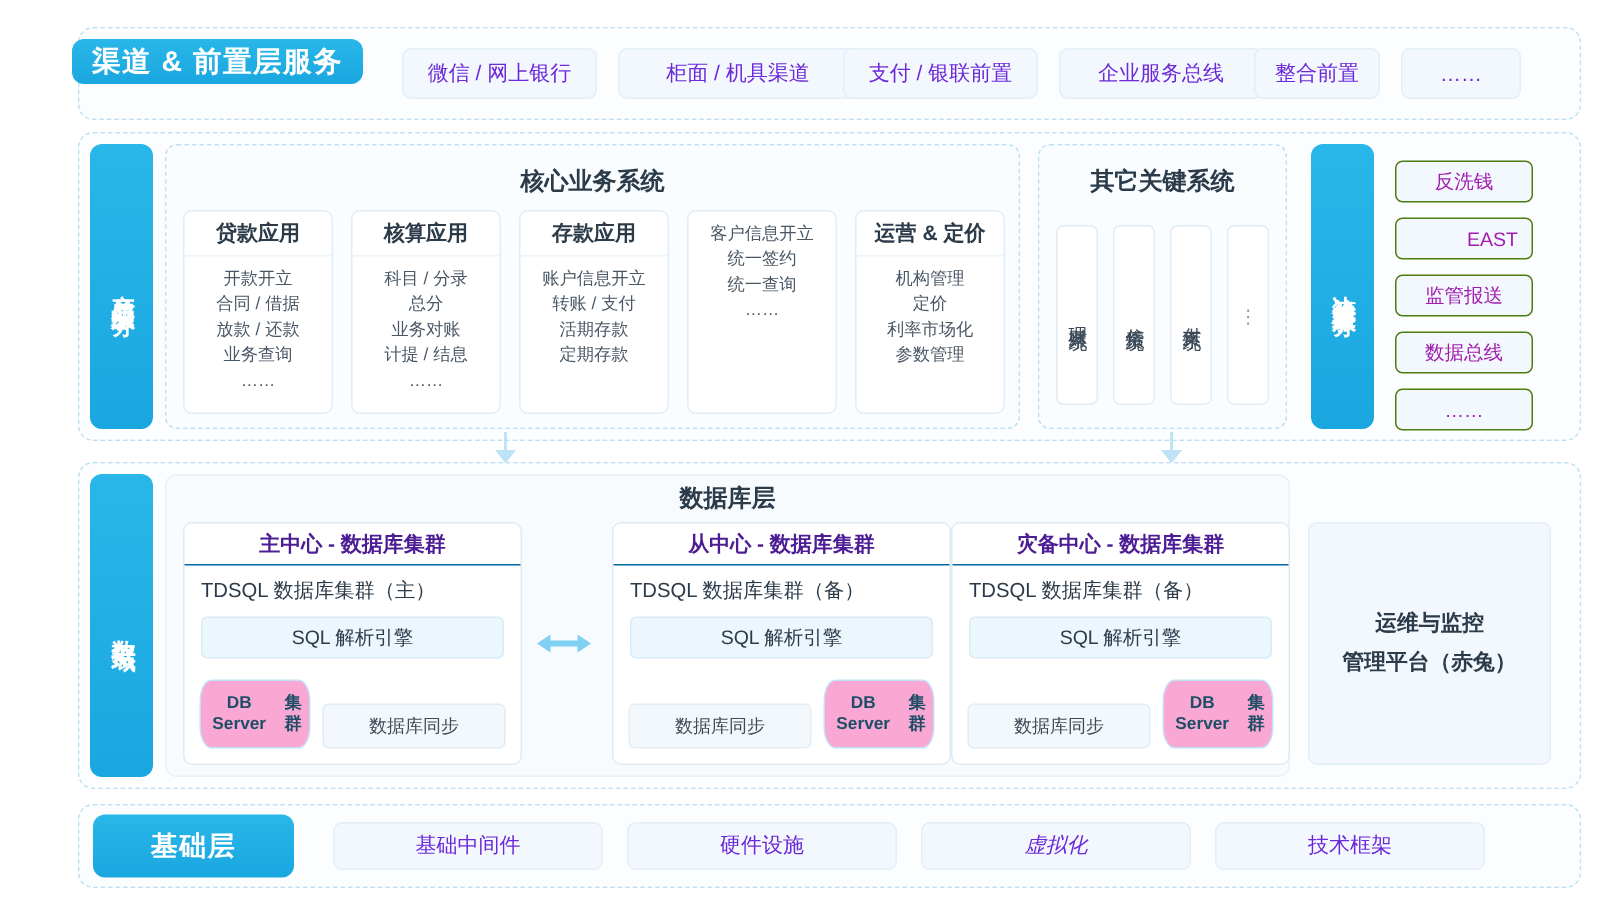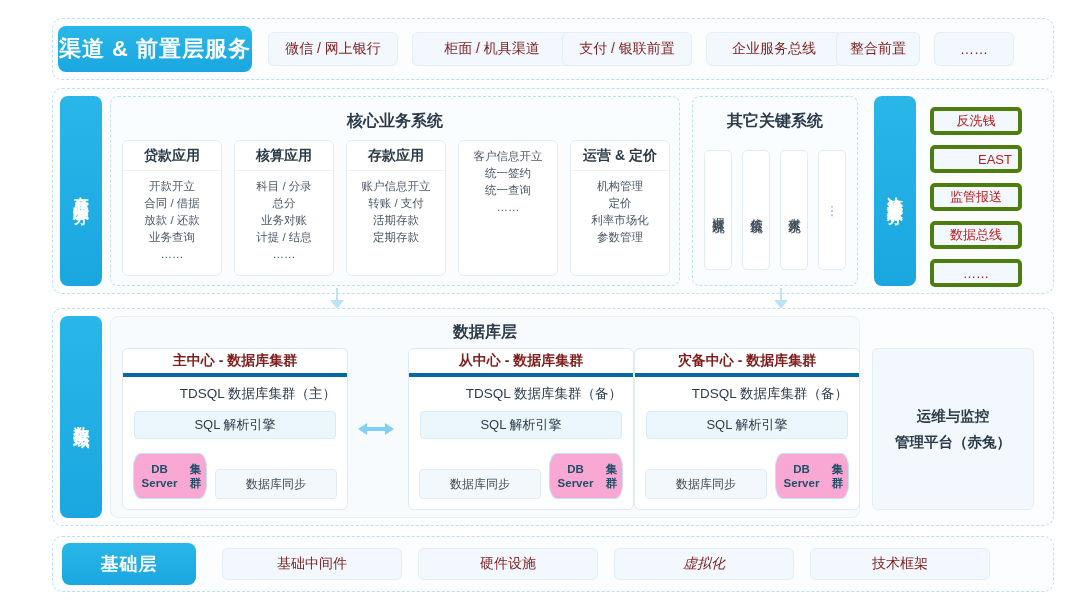--- a/index.html
+++ b/index.html
@@ -34,29 +34,29 @@
     font-weight: bold;
     letter-spacing: 1px;
   }
   .pill {
     background: #f2f8fd;
     border: 1px solid #e2eef8;
     border-radius: 6px;
     display: flex;
     align-items: center;
     justify-content: center;
-    color: #7f1d1d;
+    color: #6d28d9;
     font-size: 14px;
   }
 
   
   #channel-band { left: 52px; top: 18px; width: 1002px; height: 62px; }
   #channel-tab {
-    position: absolute; left: 58px; top: 26px; width: 194px; height: 46px;
-    font-size: 22px;
+    position: absolute; left: 48px; top: 26px; width: 194px; height: 30px;
+    font-size: 19px;
   }
   .channel-pill {
     position: absolute; top: 32px; height: 34px;
   }
 
   
   #product-band { left: 52px; top: 88px; width: 1002px; height: 206px; }
   #product-tab {
     position: absolute; left: 60px; top: 96px; width: 42px; height: 190px;
     font-size: 16px; line-height: 20px; padding: 10px 0;
@@ -97,23 +97,23 @@
   .vcard.dots { color:#8fa0af; letter-spacing:0; }
 
   
   #decision-tab {
     position: absolute; left: 874px; top: 96px; width: 42px; height: 190px;
     font-size: 16px; line-height: 20px; padding: 8px 0;
     writing-mode: vertical-rl; text-orientation: upright; letter-spacing: 2px;
   }
   .dec-pill {
     position: absolute; left: 930px; width: 92px; height: 28px;
-    background:#f2f8fd; border:4px solid #4d7c0f; border-radius:5px;
+    background:#f2f8fd; border:1px solid #4d7c0f; border-radius:5px;
     display:flex; align-items:center; justify-content:center;
-    font-size: 13px; color:#b91c1c;
+    font-size: 13px; color:#a21caf;
   }
 
   
   .arrow-down {
     position: absolute; width: 0; height: 0;
     border-left: 7px solid transparent;
     border-right: 7px solid transparent;
     border-top: 9px solid #bfe3f6;
   }
   .arrow-stem {
@@ -134,25 +134,25 @@
   #db-layer-title {
     position: absolute; left: 110px; top: 322px; width: 750px;
     text-align: center; font-size: 16px; font-weight: bold; color: #2c3b49;
   }
   .dc-card {
     position: absolute; top: 348px; width: 226px; height: 162px;
     background: #ffffff; border: 1px solid #dfeaf3; border-radius: 6px;
   }
   .dc-hd {
     height: 28px; display:flex; align-items:center; justify-content:center;
-    font-size: 14px; font-weight: bold; color:#7f1d1d;
-    border-bottom:4px solid #0369a1;
+    font-size: 14px; font-weight: bold; color:#4c1d95;
+    border-bottom:1px solid #0369a1;
   }
   .dc-sub {
-    margin: 8px auto 0; width: 202px; text-align:right;
+    margin: 8px auto 0; width: 202px; text-align:left;
     font-size: 13.5px; color:#2c3b49;
   }
   .dc-sql {
     margin: 8px auto 0; width: 202px; height: 28px;
     background:#ecf6fd; border:1px solid #d8ebf8; border-radius:4px;
     display:flex; align-items:center; justify-content:center;
     font-size: 13px; color:#2c3b49;
   }
   .dc-row {
     position:absolute; left: 10px; right: 10px; bottom: 10px;

